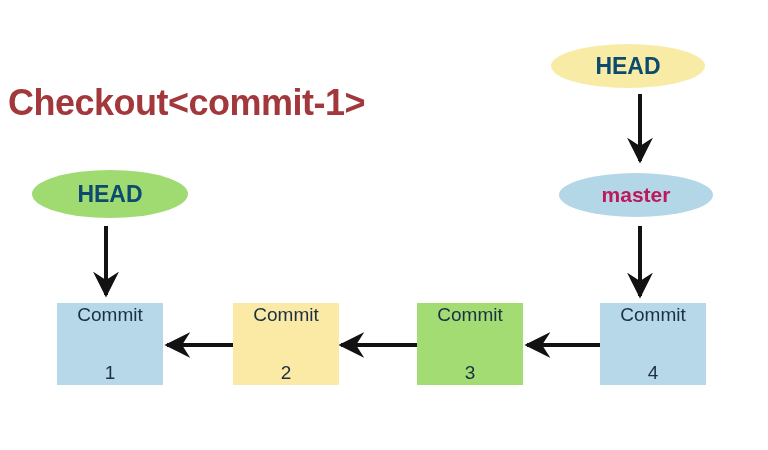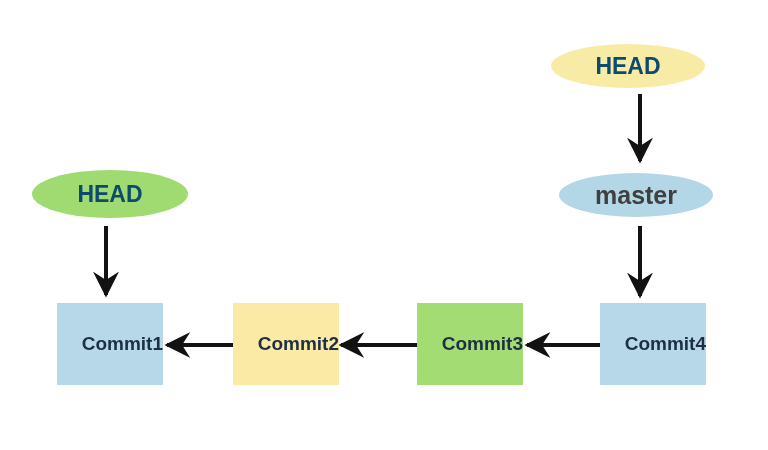--- a/index.html
+++ b/index.html
@@ -40,34 +40,34 @@
     font-size: 23px;
   }
   .ellipse-head-branch {
     left: 551px; top: 44px;
     width: 154px; height: 44px;
     font-size: 23px;
   }
   .ellipse-master {
     left: 559px; top: 173px;
     width: 154px; height: 44px;
-    font-size: 25px;
-    color: #404040;
+    font-size: 21px;
+    color: #be185d;
     text-align: right;
   }
   .commit-box {
     position: absolute;
     top: 303px;
     width: 106px;
     height: 82px;
     display: flex;
-    flex-direction: row;
+    flex-direction: column;
     align-items: center;
-    justify-content: flex-end;
-    font-weight: 700;
+    justify-content: space-between;
+    font-weight: 400;
     font-size: 19px;
     line-height: 1.25;
     color: #1d2f44;
     text-align: center;
   }
   .commit-1 { left: 57px; }
   .commit-2 { left: 233px; }
   .commit-3 { left: 417px; }
   .commit-4 { left: 600px; }
   .arrow-layer {
@@ -76,20 +76,21 @@
     width: 768px;
     height: 450px;
     pointer-events: none;
   }
 </style>
 </head>
 <body>
 
 <div class="stage">
 
+  <div class="diagram-title">Checkout&lt;commit-1&gt;</div>
 
   <svg class="arrow-layer" width="768" height="450" viewBox="0 0 768 450">
     <defs>
       <marker id="ah" viewBox="0 0 10 10" refX="9" refY="5" markerWidth="6.5" markerHeight="6.5" orient="auto">
         <polygon points="0,0 10,5 0,10 3.2,5" fill="#121212"></polygon>
       </marker>
     </defs>
     <line x1="640" y1="94" x2="640" y2="161" stroke="#121212" stroke-width="4" marker-end="url(#ah)"></line>
     <line x1="640" y1="226" x2="640" y2="296" stroke="#121212" stroke-width="4" marker-end="url(#ah)"></line>
     <line x1="106" y1="226" x2="106" y2="295" stroke="#121212" stroke-width="4" marker-end="url(#ah)"></line>

